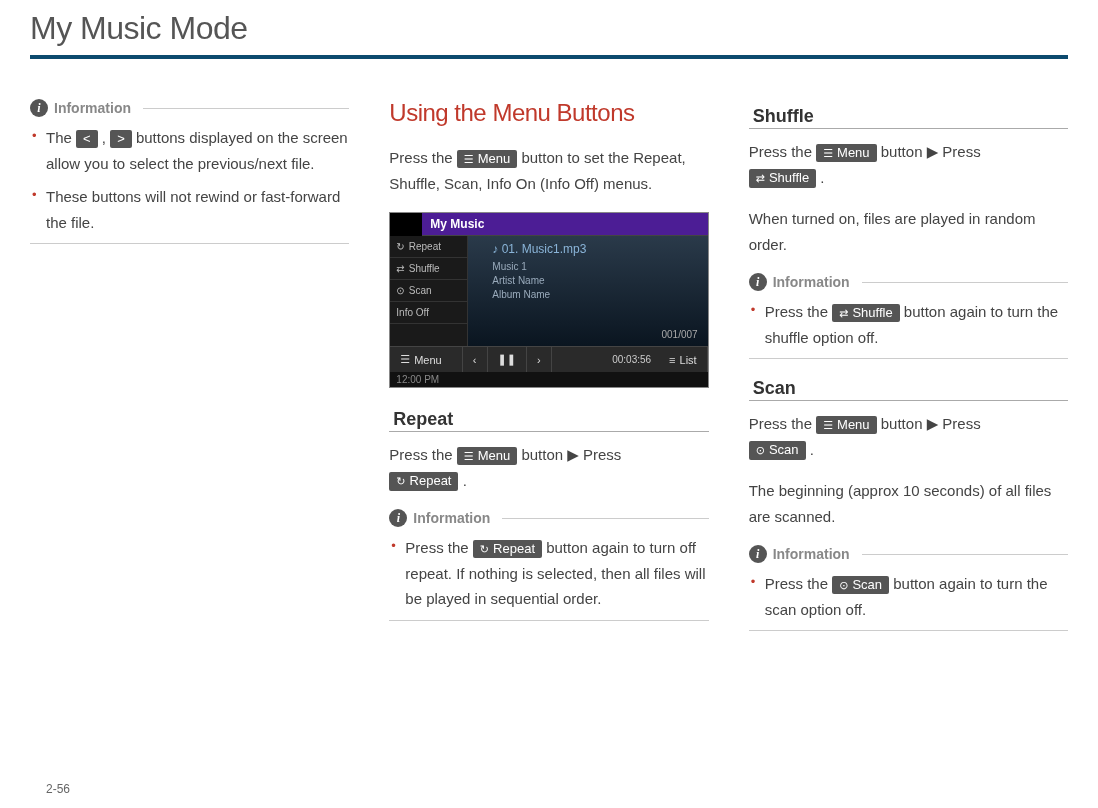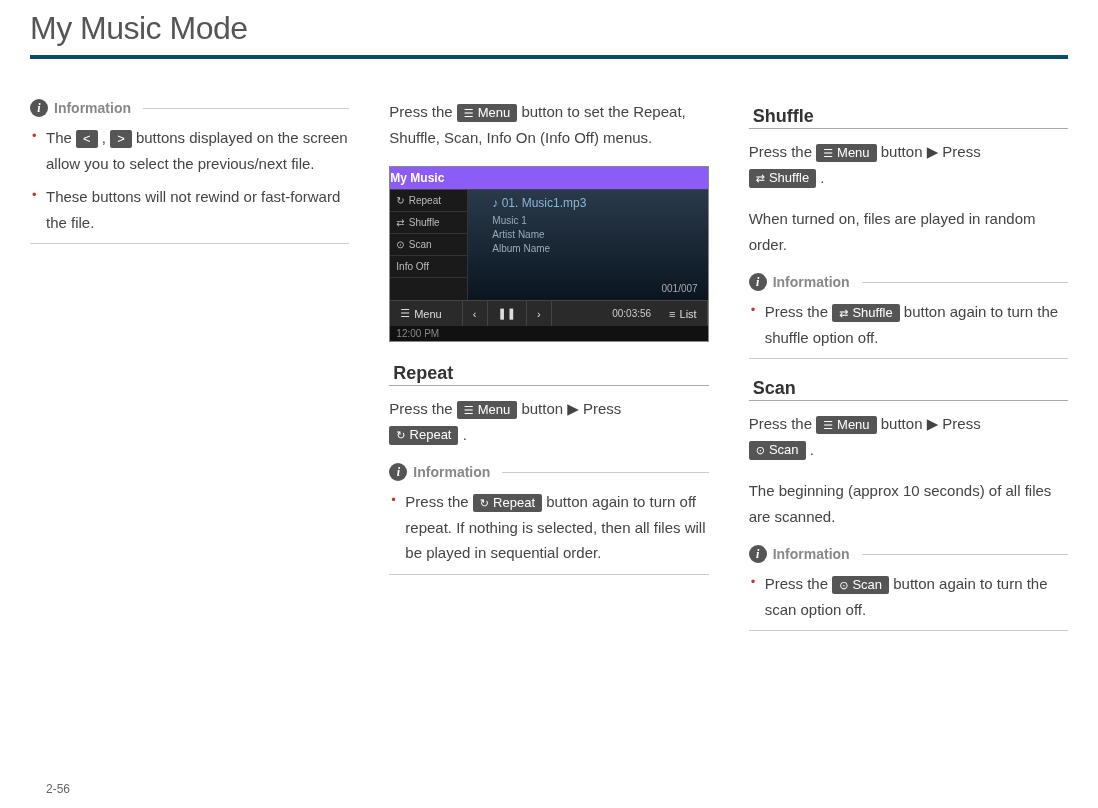--- a/index.html
+++ b/index.html
@@ -128,26 +128,27 @@
     }
     .screenshot {
       width: 100%;
       background: #000;
       border: 1px solid #888;
       margin-bottom: 20px;
       font-size: 11px;
       color: #ddd;
     }
     .ss-title {
-      background: #8b5cf6;
+      background: #4c1d95;
       color: #fff;
-      padding: 4px 0;
+      padding: 4px 8px;
       font-size: 12px;
       font-weight: 600;
       border-bottom: 1px solid #444;
+      margin-left: 32px;
     }
     .ss-body {
       display: flex;
     }
     .ss-side {
       width: 78px;
       background: #1a1a1a;
       border-right: 1px solid #333;
     }
     .ss-side-item {
@@ -250,20 +251,21 @@
         </li>
         <li>
           <span>These buttons will not rewind or fast-forward the file.</span>
         </li>
       </ul>
       <hr class="info-bottom-rule">
     </div>
   </div>
 
   <div class="col">
+    <h2 class="section-heading">Using the Menu Buttons</h2>
     <p class="body-text">
       <span>Press the </span>
       <span class="ui-chip">
           <span class="chip-icon">☰</span>
           <span>Menu</span>
         </span>
       <span> button to set the Repeat, Shuffle, Scan, Info On (Info Off) menus.</span>
     </p>
 
     <div class="screenshot">

